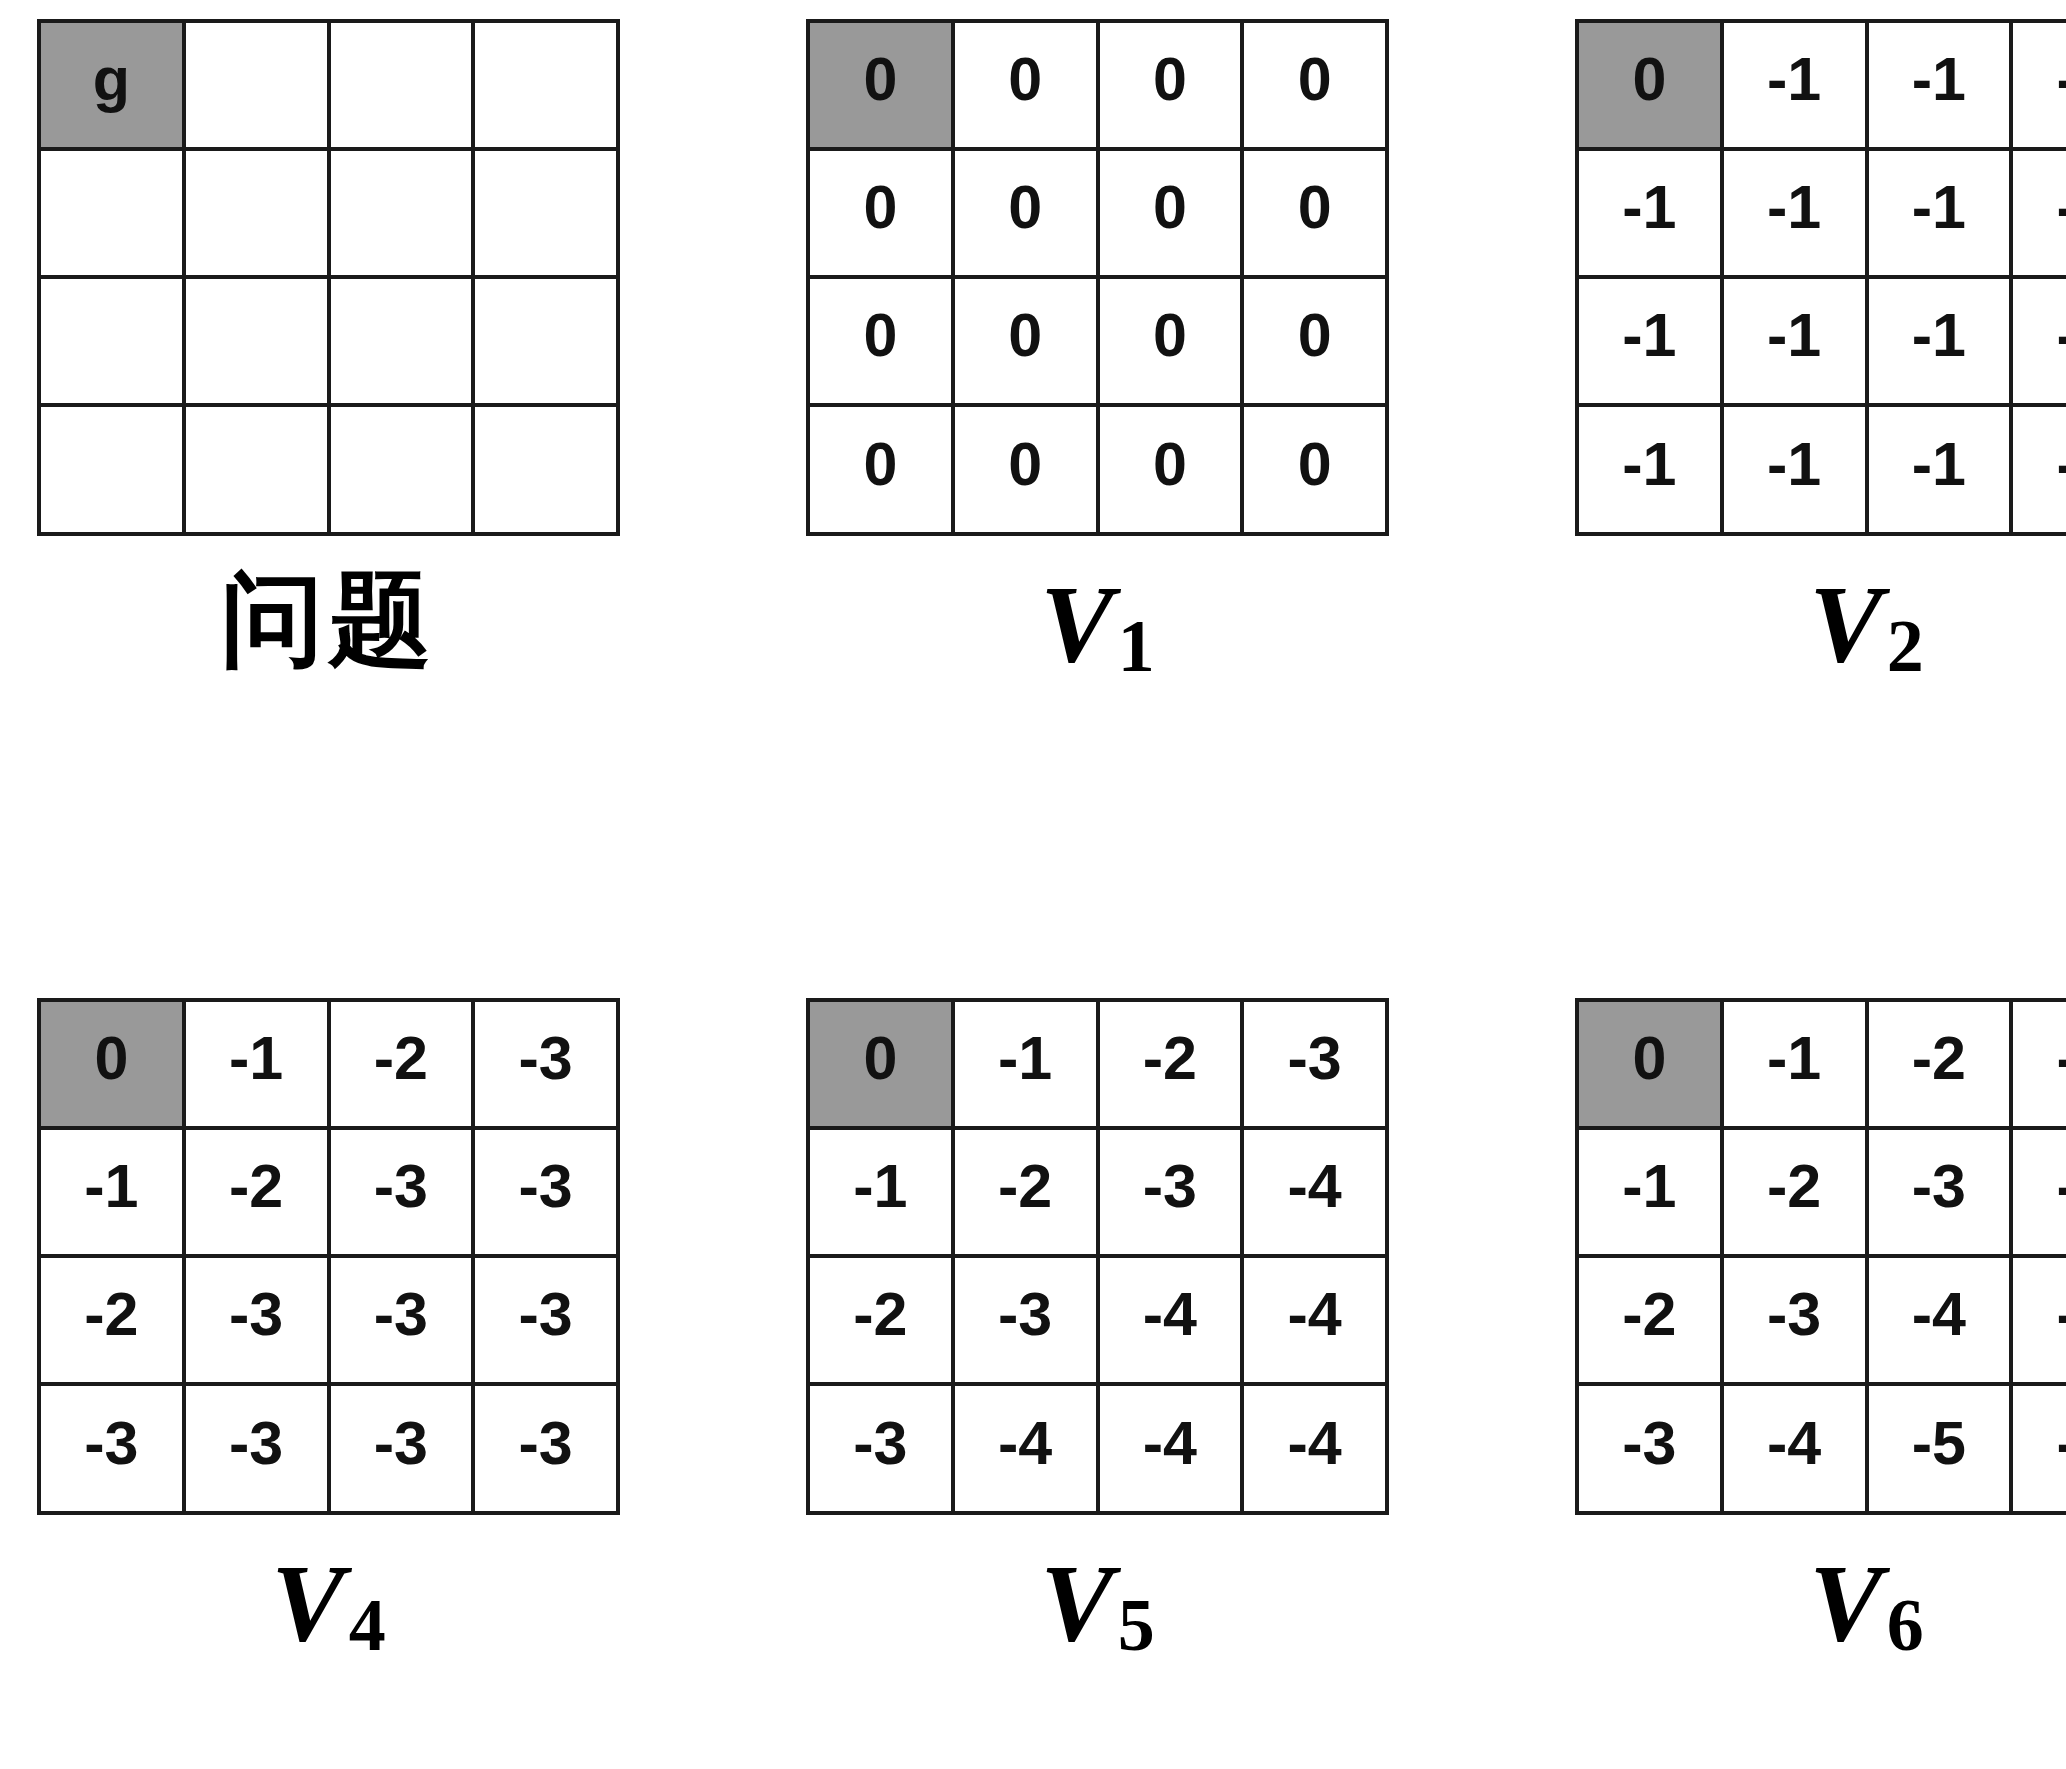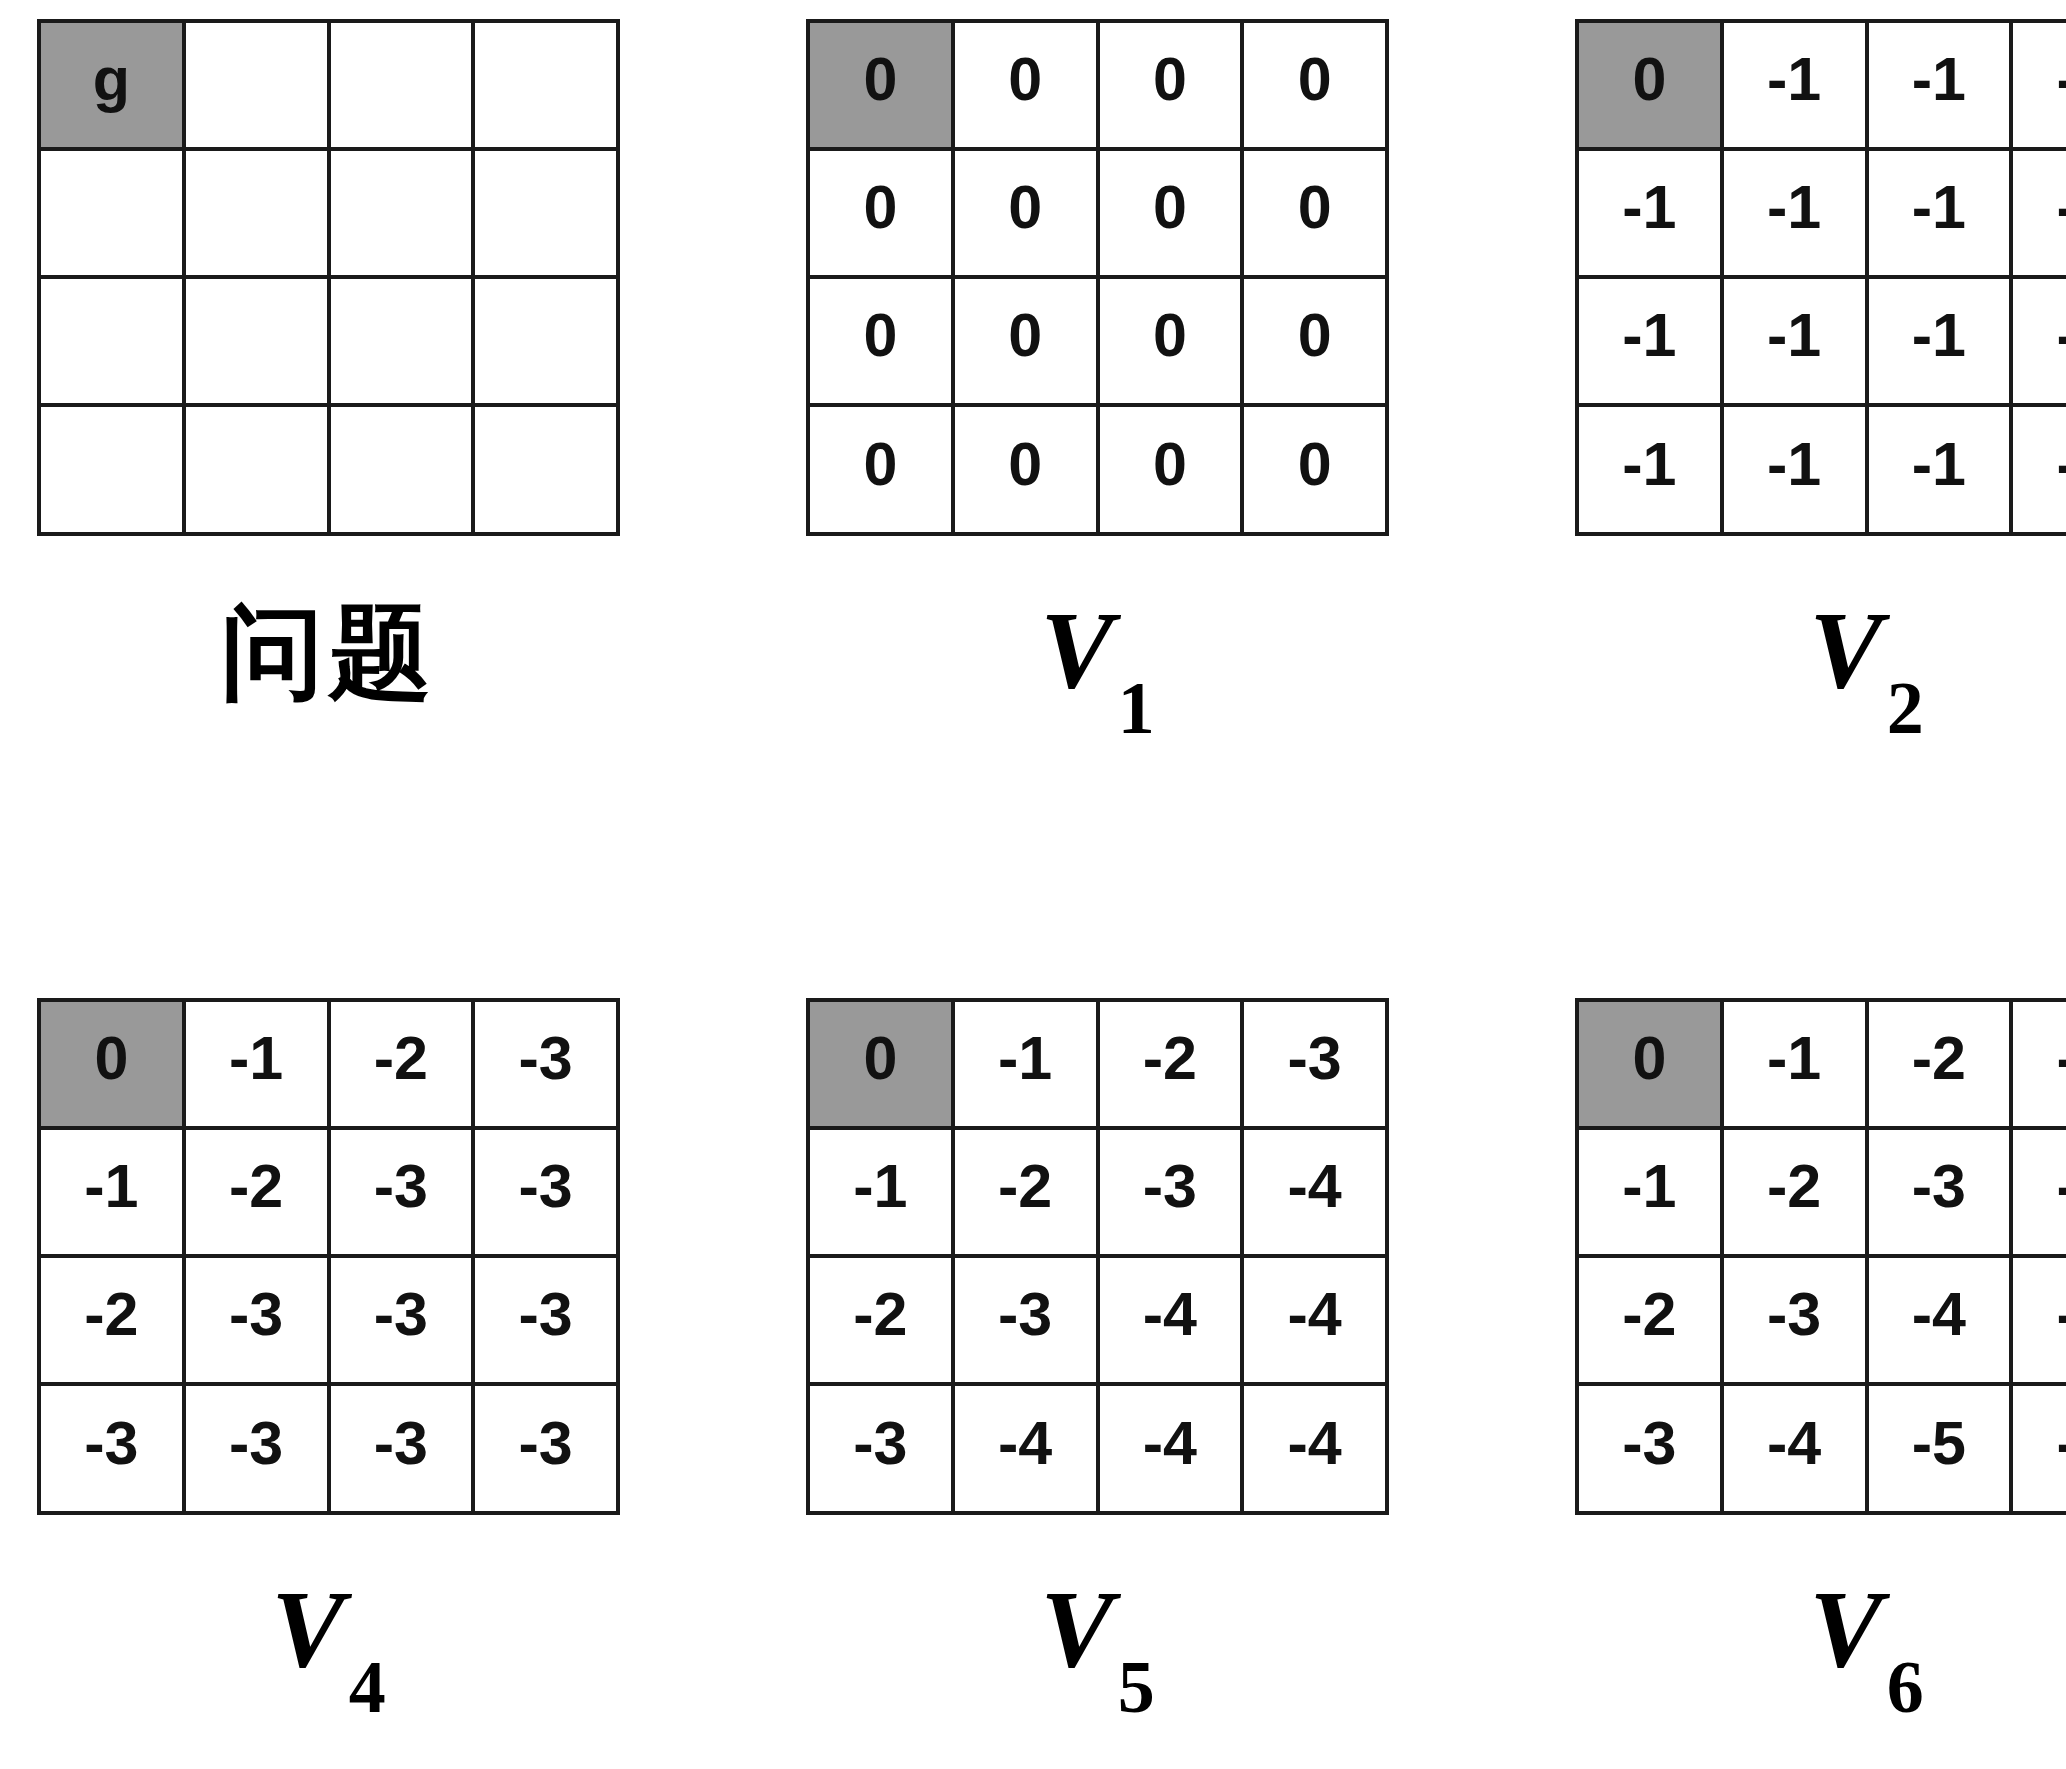--- a/index.html
+++ b/index.html
@@ -34,21 +34,21 @@
     box-sizing:border-box;
     font-size:61px;
     font-weight:600;
     color:#111111;
     padding-bottom:11.6px;
   }
   .cell.goal{background:#999999;}
   .figure-label{
     margin-top:33px;
     height:136px;
-    display:flex;align-items:flex-end;justify-content:center;
+    display:flex;align-items:flex-start;justify-content:center;
     font-family:"Liberation Serif", serif;
     font-weight:700;
     color:#000000;
     line-height:1;
   }
   .label-base{font-style:italic;font-size:110px;}
   .label-sub{font-size:74px;transform:translateY(40px);margin-left:4.1px;}
   .label-cjk{font-size:103px;letter-spacing:5px;}
 </style>
 </head>

